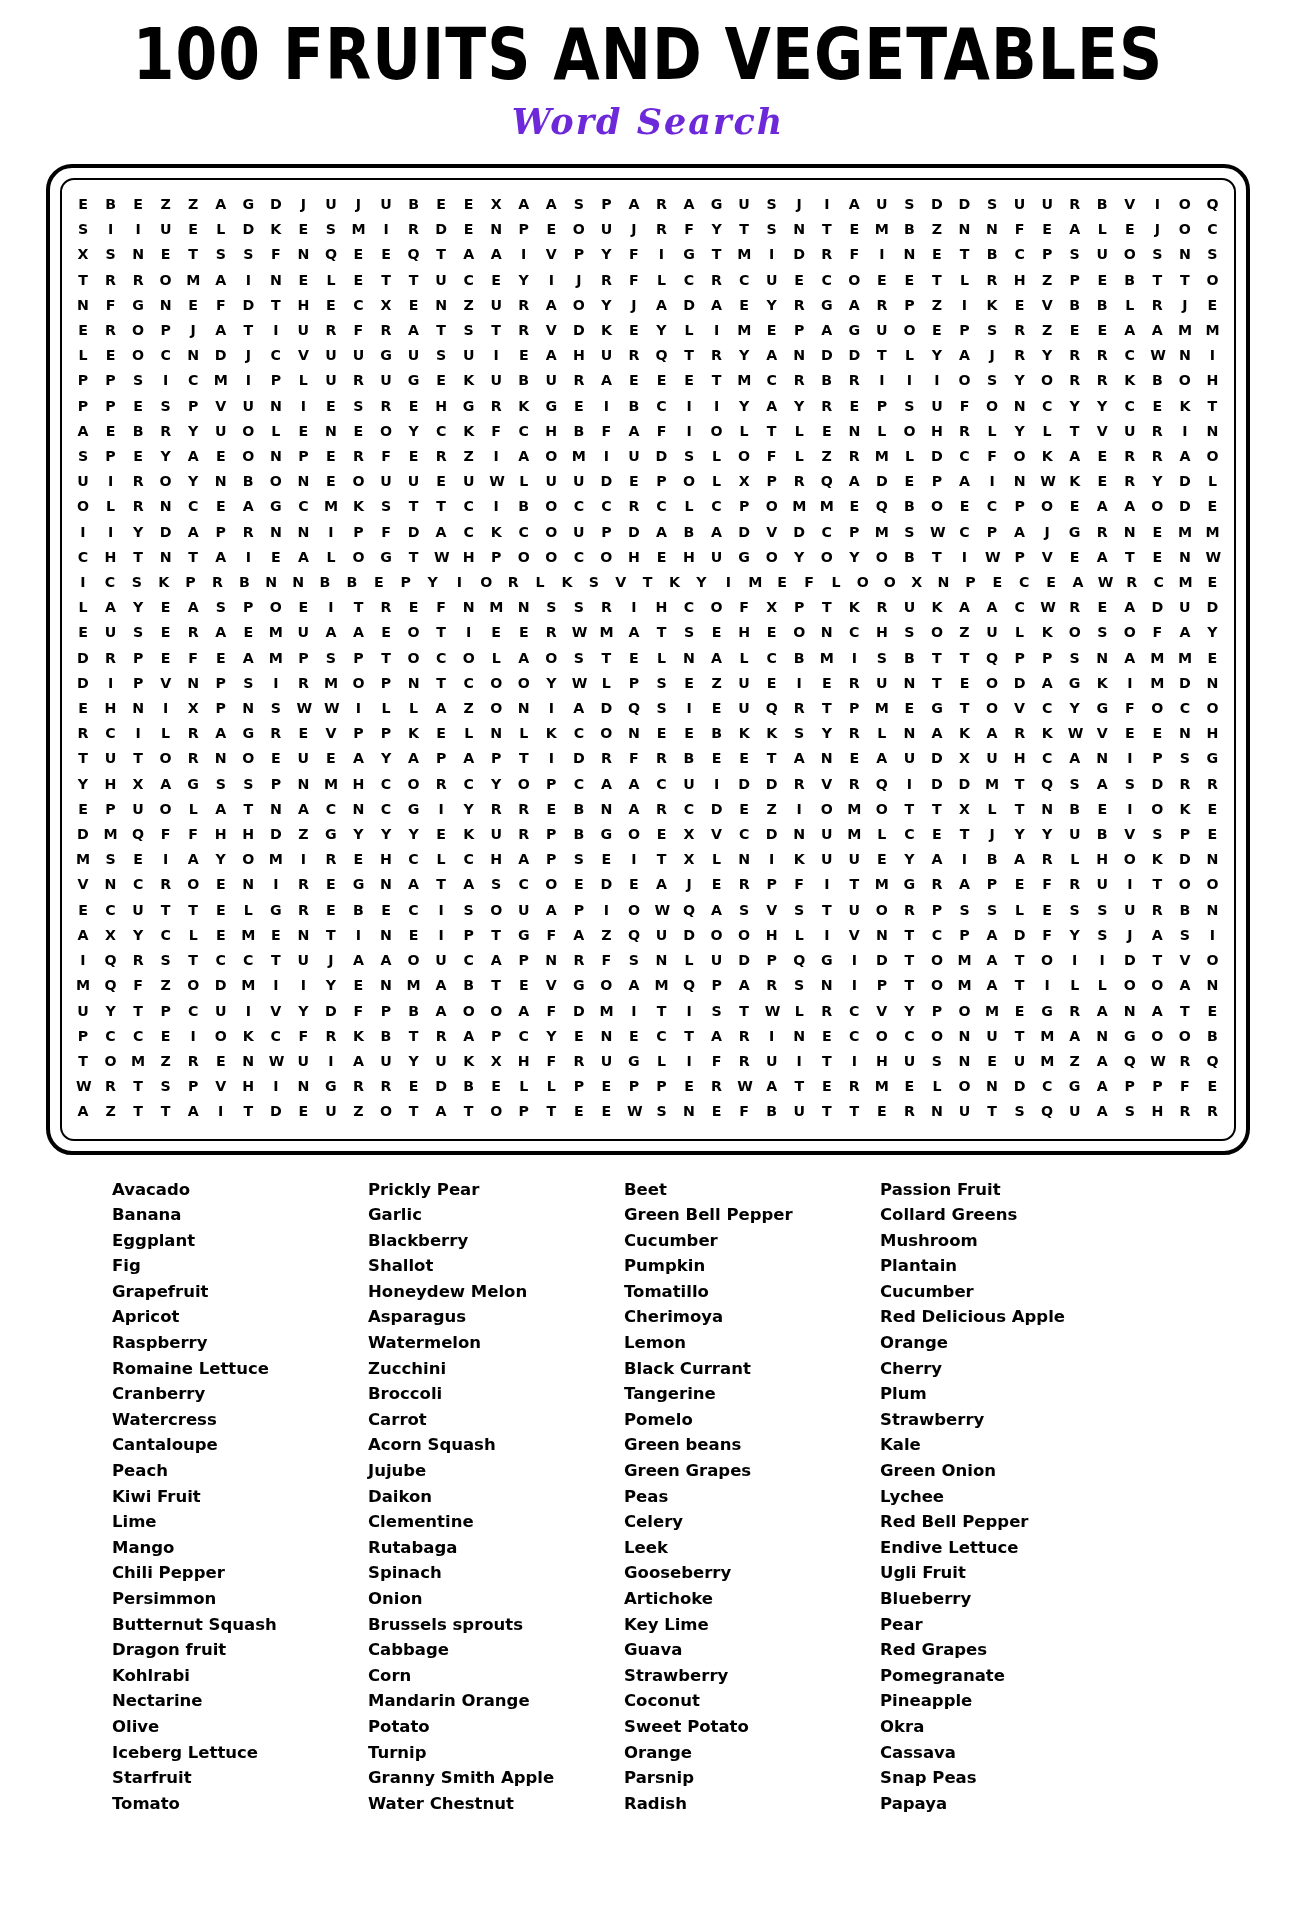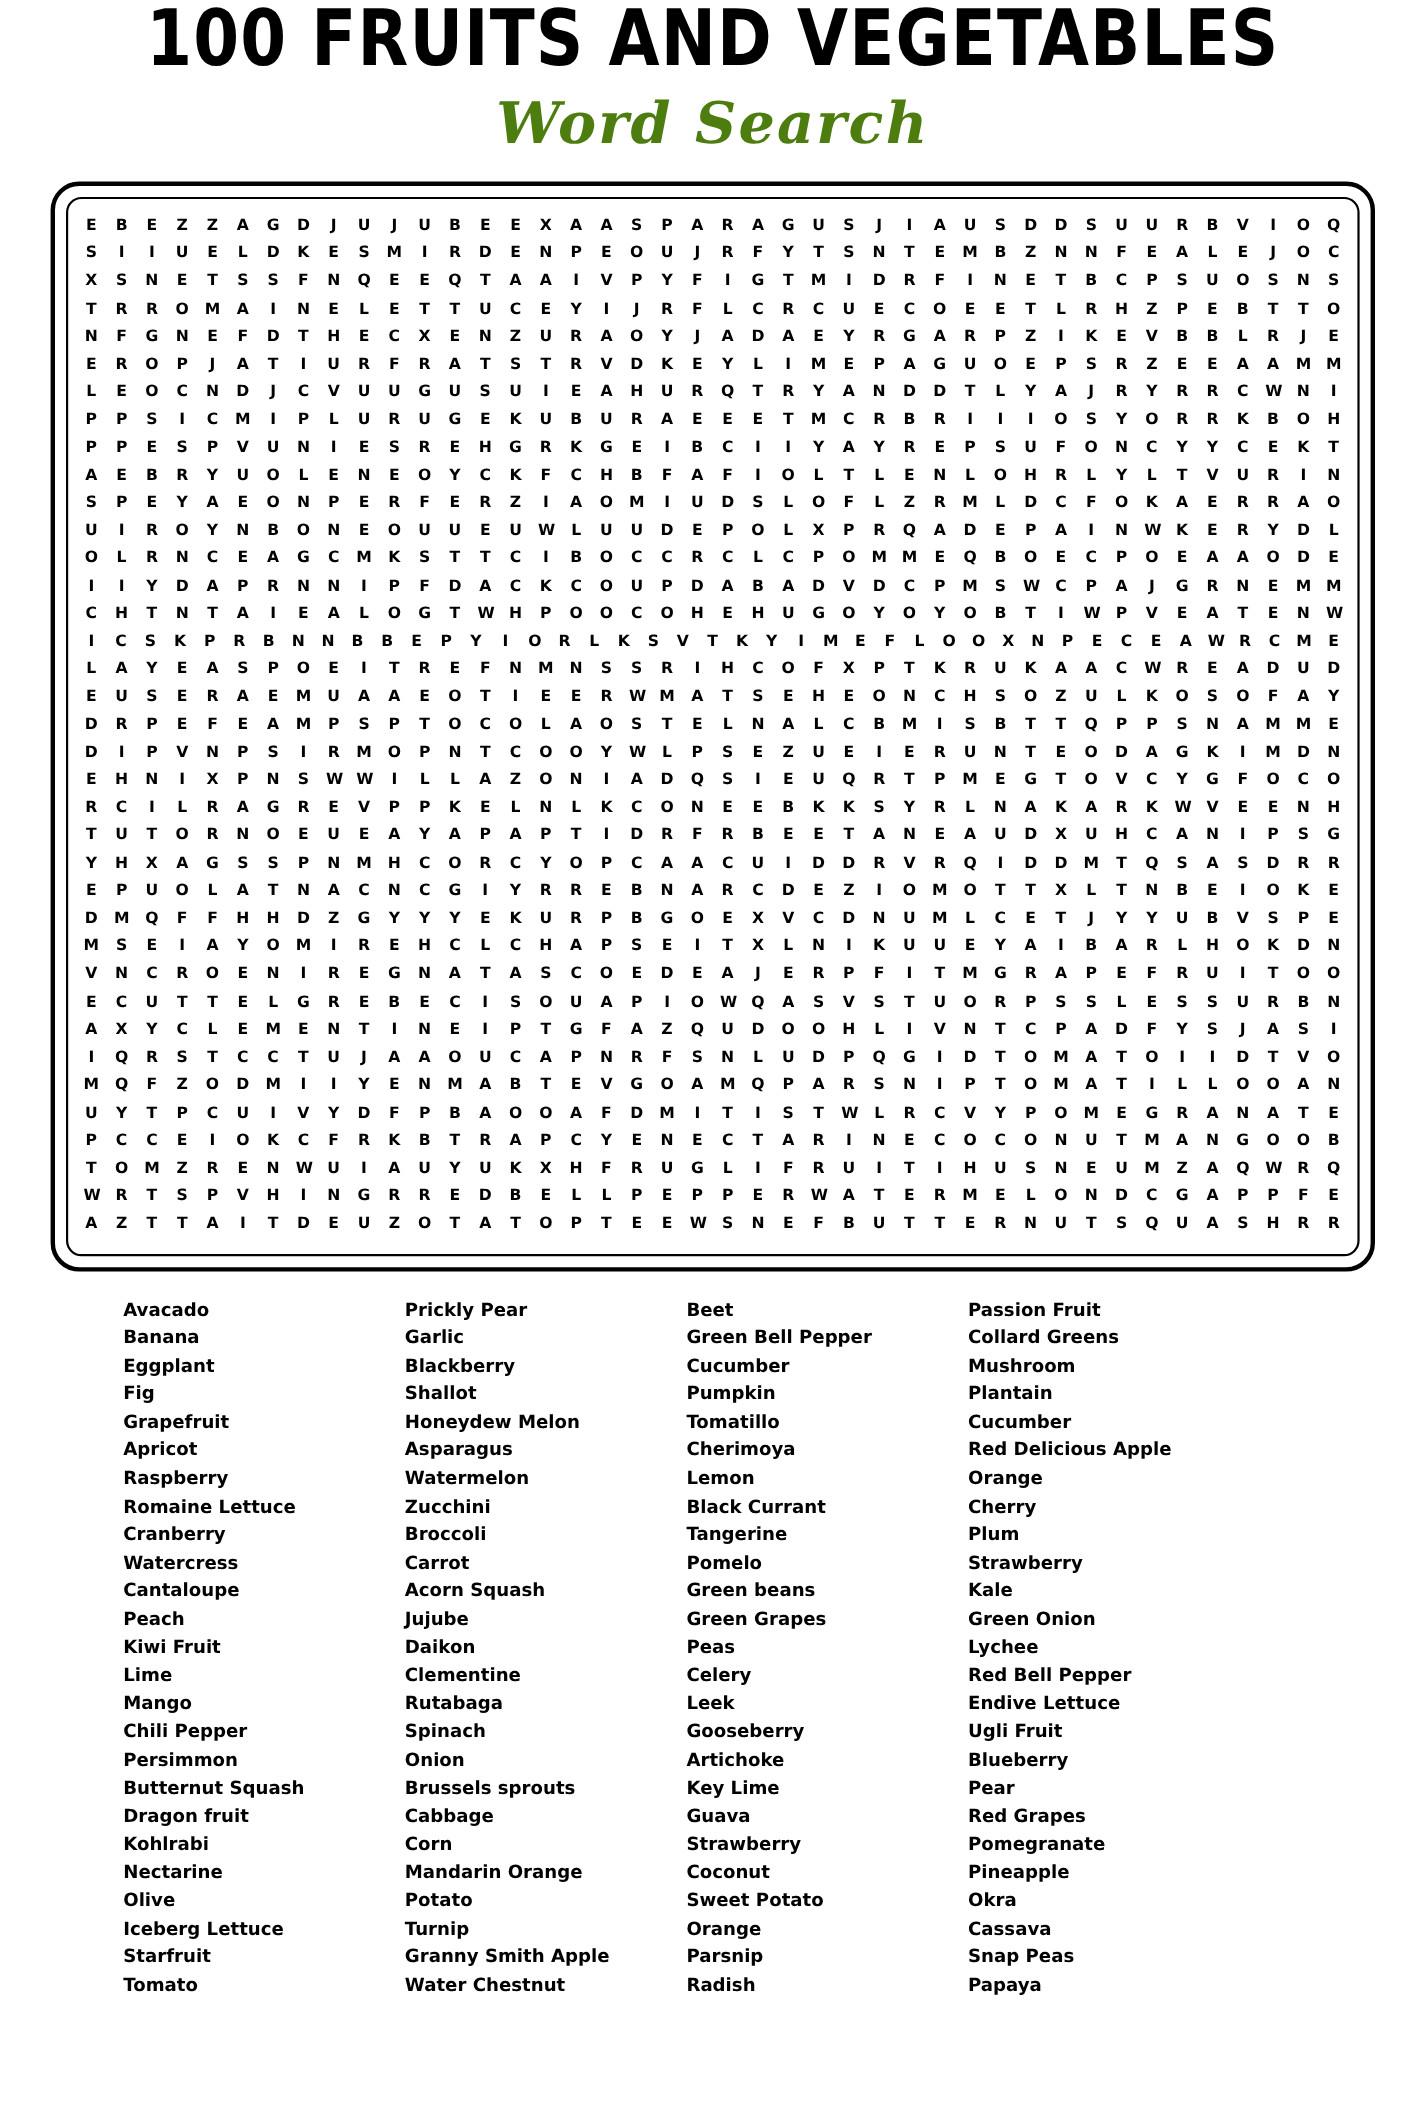--- a/index.html
+++ b/index.html
@@ -12,38 +12,39 @@
   .page {
     position: relative;
     width: 1296px;
     height: 1920px;
     background: #fff;
     overflow: hidden;
   }
   
   .title-block {
     text-align: center;
+    margin-top: 19px;
   }
   .title-main {
     font-family: "DejaVu Sans", sans-serif;
     font-weight: bold;
     font-size: 60px;
     letter-spacing: 1px;
     color: #000;
     line-height: 1.0;
     white-space: nowrap;
     transform: scaleY(1.18);
     transform-origin: center top;
   }
   .title-sub {
     font-family: "DejaVu Serif", serif;
     font-style: italic;
     font-weight: bold;
-    font-size: 52px;
-    color: #4d7c0f;
+    font-size: 35px;
+    color: #6d28d9;
     margin-top: 22px;
     letter-spacing: 2px;
   }
   
   .grid-outer {
     margin: 22px auto 0 auto;
     width: 1204px;
     border: 4px solid #000;
     border-radius: 26px;
     padding: 10px;

